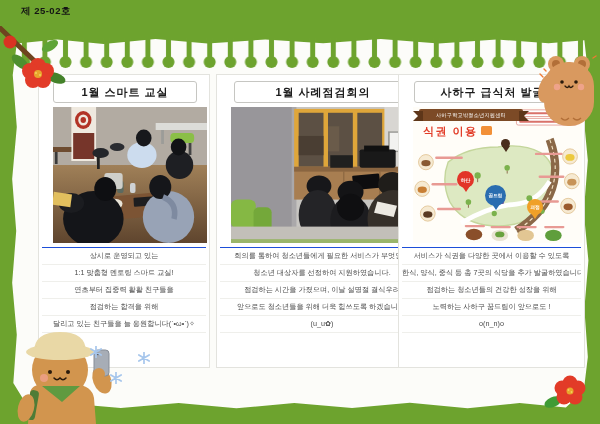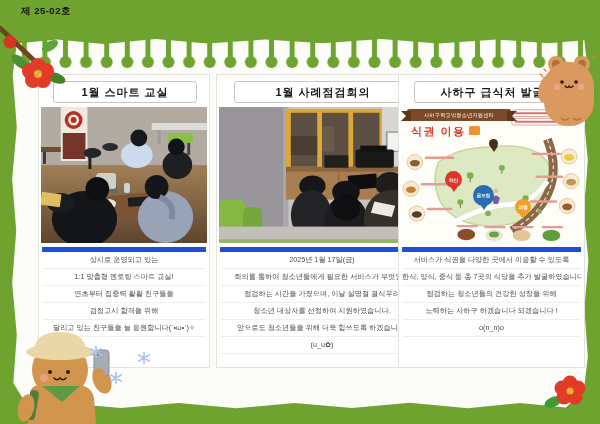--- a/index.html
+++ b/index.html
@@ -12,23 +12,23 @@
         clip-path:polygon(1% 1.5%,8% .4%,16% 1.6%,25% .3%,34% 1.5%,44% .4%,54% 1.4%,64% .3%,74% 1.5%,84% .4%,93% 1.4%,99.2% .6%,99.8% 9%,99% 20%,99.8% 33%,99.1% 47%,99.9% 60%,99.2% 73%,99.8% 86%,99.1% 95%,96% 99.6%,88% 98.4%,79% 99.8%,69% 98.3%,59% 99.7%,49% 98.4%,39% 99.8%,29% 98.4%,19% 99.7%,10% 98.5%,3% 99.6%,.4% 93%,1% 80%,.2% 66%,.9% 52%,.2% 38%,1% 24%,.3% 10%);}
 
   .garland{position:absolute;left:14px;top:38px;z-index:2;}
 
   .card{position:absolute;top:74px;height:294px;background:#fff;border:1px solid #e3e3de;box-sizing:border-box;z-index:3;text-decoration:underline;}
   .card.c1{left:38px;width:172px;}
   .card.c2{left:216px;width:212px;}
   .card.c3{left:398px;width:187px;}
   .card-title{position:absolute;left:8%;top:6px;width:84%;height:20px;line-height:20px;text-align:center;
               border:1px solid #c6c6c2;border-radius:3px;background:#fff;font-weight:800;font-size:11px;color:#1b1b1b;letter-spacing:1px;}
-  .photo{position:absolute;left:2px;right:2px;top:32px;height:136px;overflow:hidden;background:#eee;}
+  .photo{position:absolute;left:14px;right:2px;top:32px;height:136px;overflow:hidden;background:#eee;}
   .photo svg{display:block;width:100%;height:100%;}
-  .rows{position:absolute;left:3px;right:3px;top:172px;border-top:5px solid #1d4ed8;}
+  .rows{position:absolute;left:3px;right:3px;top:172px;border-top:1px solid #1d4ed8;}
   .row{height:16px;line-height:16px;font-size:7.2px;color:#4b4b4b;text-align:center;border-bottom:1px solid #efefeb;
        white-space:nowrap;overflow:hidden;}
 
   
   .poster{position:relative;width:100%;height:100%;background:#fffdf8;}
   .poster svg.bg{position:absolute;inset:0;}
   .ribbon{position:absolute;left:6px;top:2px;width:104px;height:12px;line-height:12px;background:#7c4a26;color:#fff;
           font-size:5.2px;text-align:center;border-radius:2px;z-index:2;letter-spacing:.2px;}
   .ribbon::before,.ribbon::after{content:'';position:absolute;top:2px;border:5px solid #5e3619;}
   .ribbon::before{left:-6px;border-left-color:transparent;}
@@ -108,21 +108,21 @@
         <rect x="0" y="86" width="20" height="13" fill="#e2bf5e" transform="rotate(8 10 92)"></rect>
         <ellipse cx="126" cy="110" rx="28" ry="26" fill="#98a3b6"></ellipse>
         <circle cx="117" cy="80" r="12" fill="#15161a"></circle>
         <path d="M120 90 Q136 96 132 112" stroke="#7e8aa0" stroke-width="6" fill="none"></path>
       </svg>
     </div>
     <div class="rows">
       <div class="row">상시로 운영되고 있는</div>
       <div class="row">1:1 맞춤형 멘토링 스마트 교실!</div>
       <div class="row">연초부터 집중력 활활 친구들을</div>
-      <div class="row">검정고시 합격을 위해</div>
+      <div class="row">점검하는 합격을 위해</div>
       <div class="row">달리고 있는 친구들을 늘 응원합니다(ˋ•ω•ˊ)✧</div>
     </div>
   </section>
 
   <section class="card c2">
     <div class="card-title">1월 사례점검회의</div>
     <div class="photo">
       <svg viewBox="0 0 172 141" preserveAspectRatio="none">
         <rect width="172" height="141" fill="#c7c5c1"></rect>
         <rect width="54" height="141" fill="#98969a"></rect>
@@ -155,24 +155,23 @@
         <circle cx="143" cy="80" r="12.5" fill="#1f1d1a"></circle>
         <ellipse cx="144" cy="116" rx="23" ry="30" fill="#36302a"></ellipse>
         <rect x="128" y="100" width="18" height="12" fill="#ece9e2" transform="rotate(14 137 106)"></rect>
         <rect x="0" y="96" width="22" height="30" rx="6" fill="#85b844"></rect>
         <rect x="20" y="104" width="16" height="26" rx="5" fill="#74a83a"></rect>
         <rect y="124" width="172" height="17" fill="#c2bfb9"></rect>
         <rect y="137" width="172" height="4" fill="#9ab56a"></rect>
       </svg>
     </div>
     <div class="rows">
-      <div class="row">2025년 1월 17일(금)</div>
       <div class="row">회의를 통하여 청소년들에게 필요한 서비스가 무엇인지</div>
+      <div class="row">청소년 대상자를 선정하여 지원하였습니다.</div>
       <div class="row">점검하는 시간을 가졌으며, 이날 설명절 결식우려</div>
-      <div class="row">청소년 대상자를 선정하여 지원하였습니다.</div>
       <div class="row">앞으로도 청소년들을 위해 더욱 힘쓰도록 하겠습니다.</div>
       <div class="row">(u_u✿)</div>
     </div>
   </section>
 
   <section class="card c3">
     <div class="card-title">사하구 급식처 발굴</div>
     <div class="photo">
       <div class="poster">
         <svg class="bg" viewBox="0 0 183 143" preserveAspectRatio="none">
@@ -245,21 +244,21 @@
         <span class="pin pin-orange">
             <b>괴정</b>
           </span>
         <span class="pin pin-mini"></span>
       </div>
     </div>
     <div class="rows">
       <div class="row">서비스가 식권을 다양한 곳에서 이용할 수 있도록</div>
       <div class="row">한식, 양식, 중식 등 총 7곳의 식당을 추가 발굴하였습니다.</div>
       <div class="row">점검하는 청소년들의 건강한 성장을 위해</div>
-      <div class="row">노력하는 사하구 하겠습니다 되겠습니다 !</div>
+      <div class="row">노력하는 사하구 꿈드림이 앞으로도 !</div>
       <div class="row">o(n_n)o</div>
     </div>
   </section>
 
   <svg class="deco" style="left:-2px;top:26px;" width="80" height="68" viewBox="0 0 80 68">
     <path d="M2 2 L46 44" stroke="#6e441f" stroke-width="5" stroke-linecap="round"></path>
     <ellipse cx="22" cy="36" rx="10" ry="5" fill="#4f8f2f" transform="rotate(40 22 36)"></ellipse>
     <ellipse cx="52" cy="20" rx="9" ry="4.5" fill="#5fa437" transform="rotate(-30 52 20)"></ellipse>
     <ellipse cx="58" cy="52" rx="10" ry="5" fill="#44822a" transform="rotate(20 58 52)"></ellipse>
     <circle cx="12" cy="16" r="6.5" fill="#d93322"></circle>

